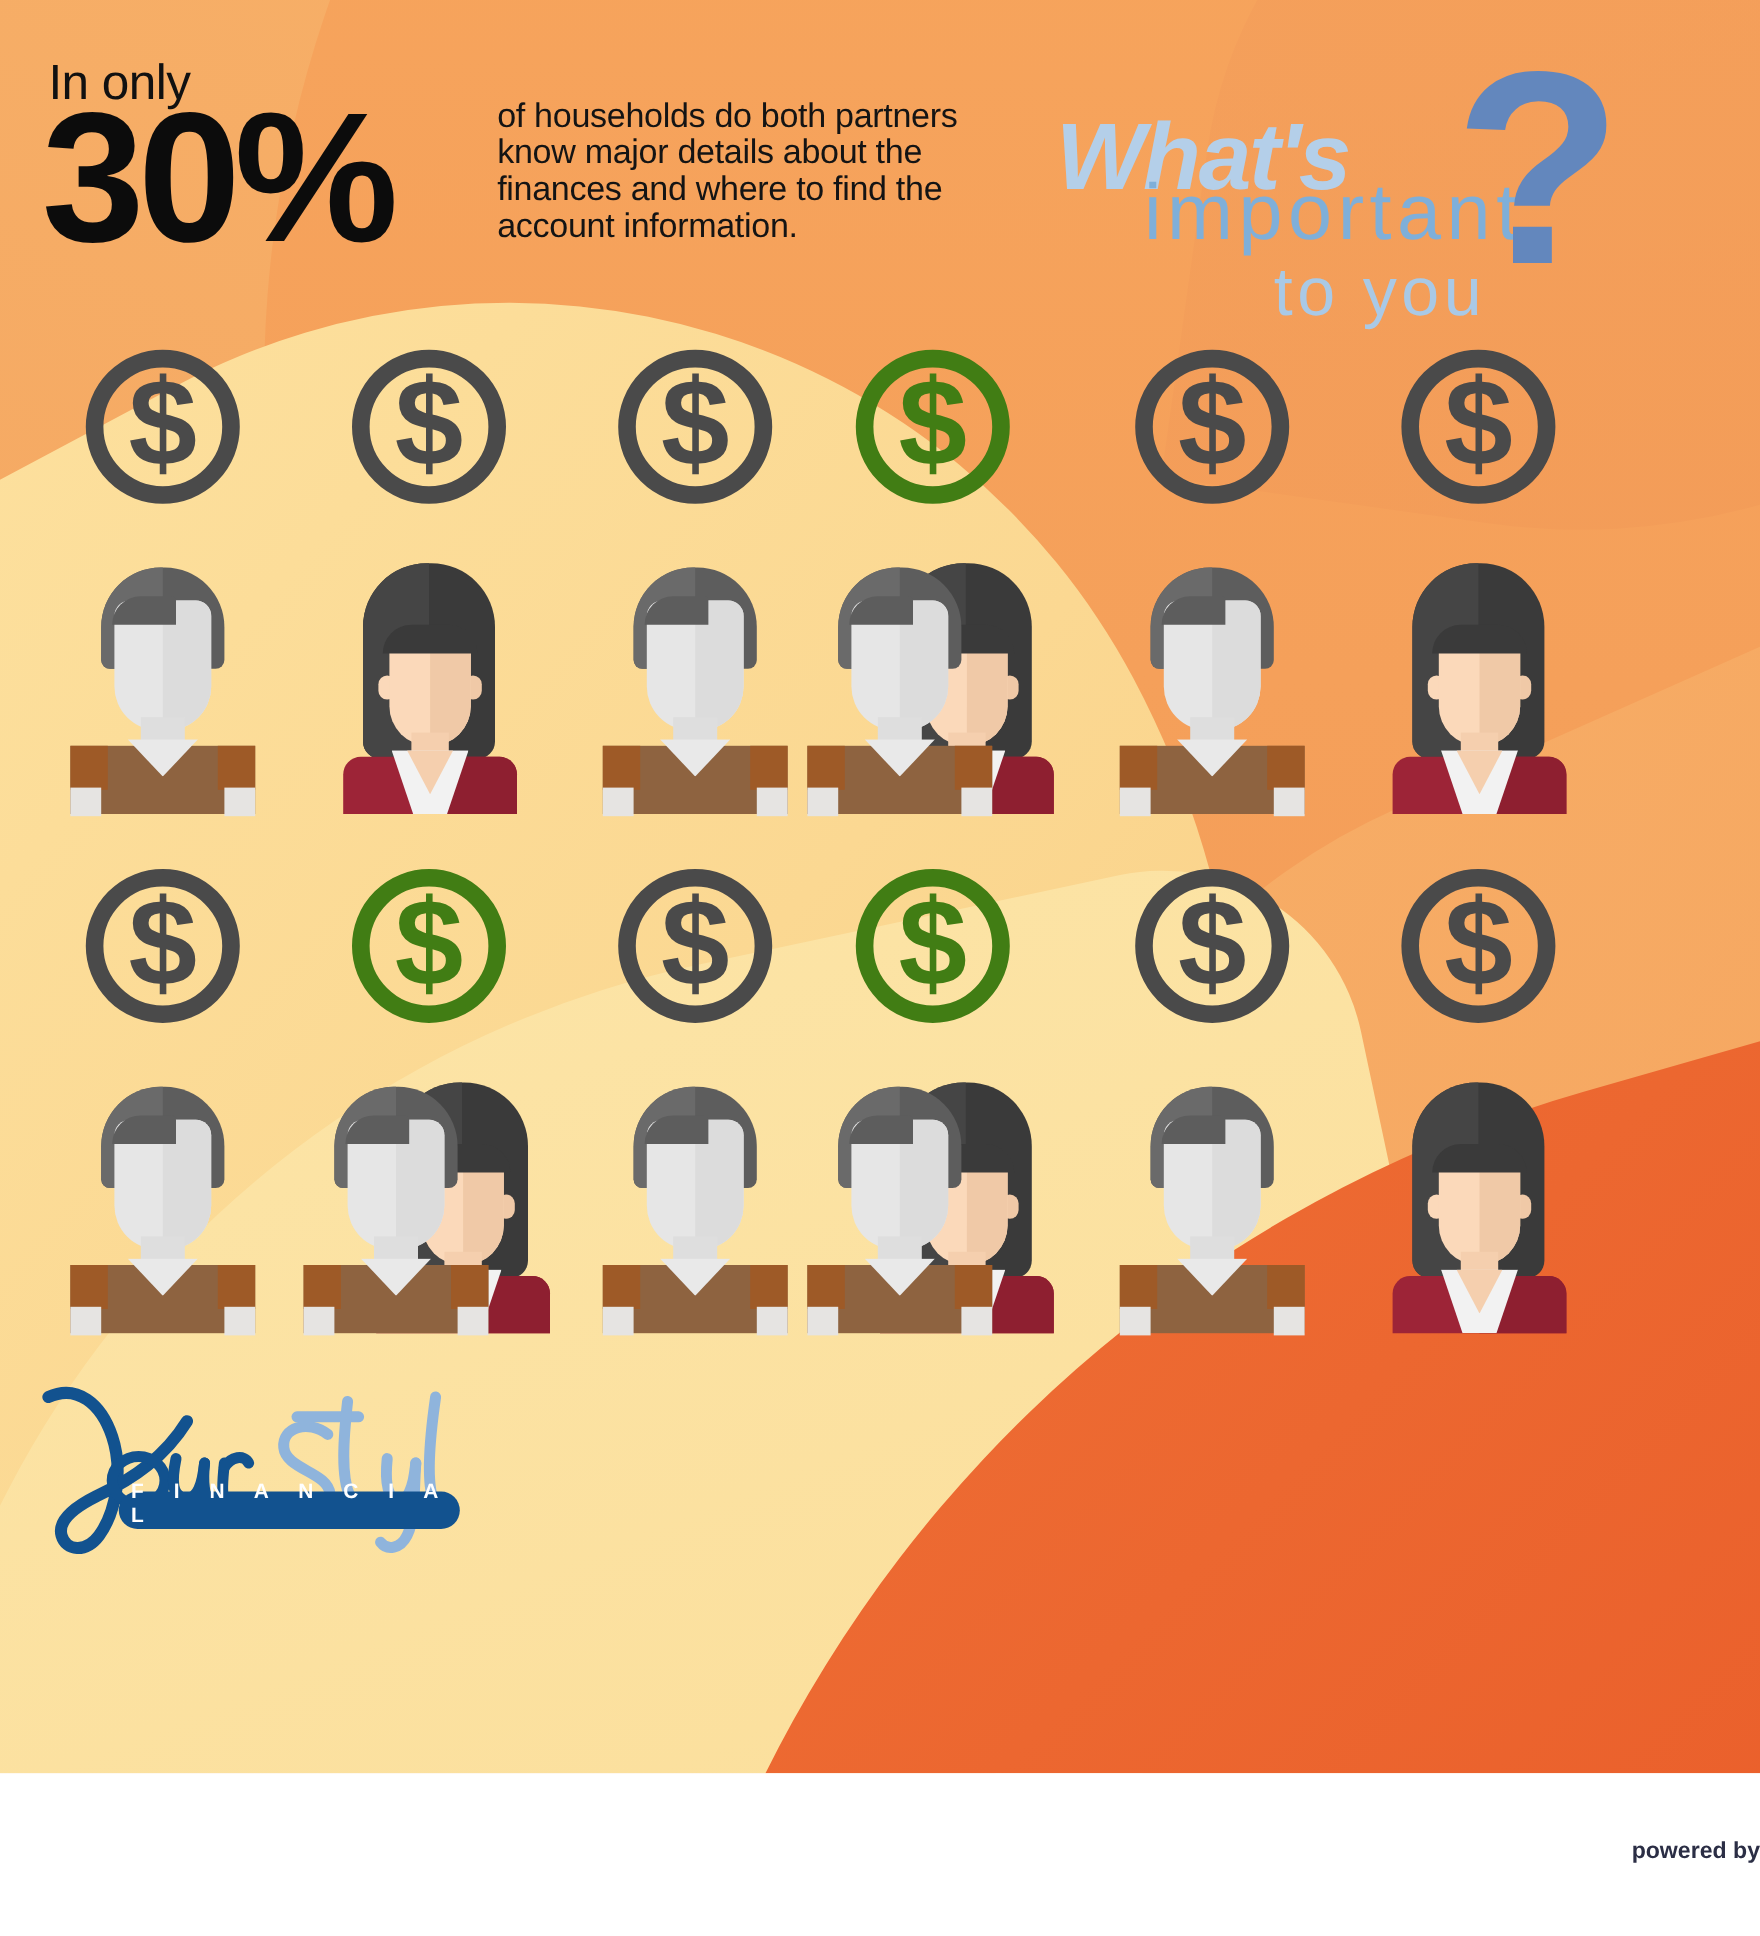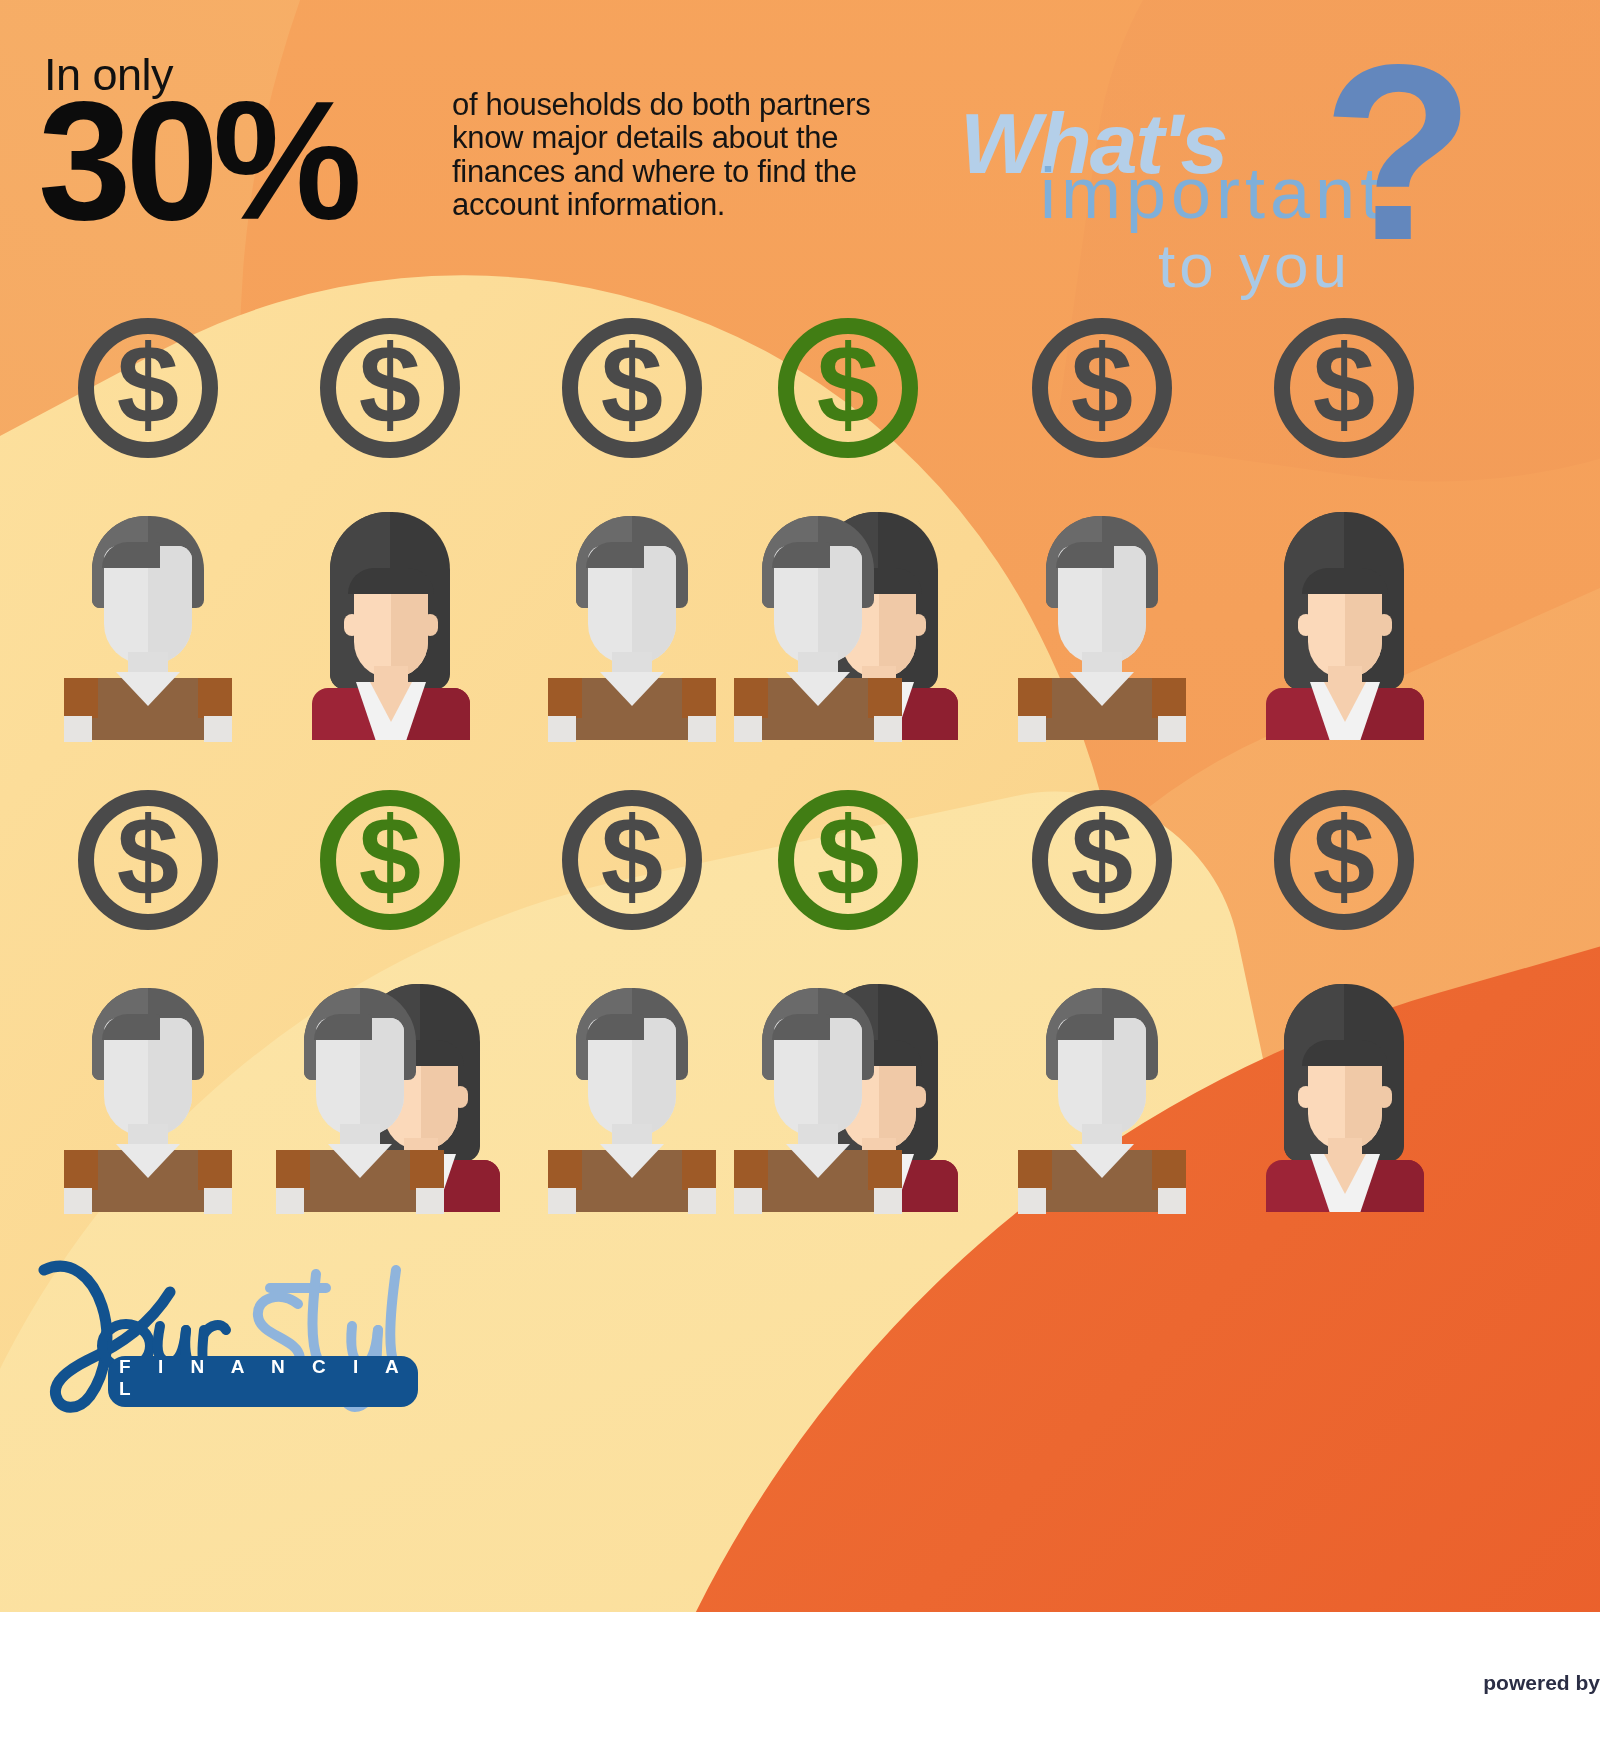--- a/index.html
+++ b/index.html
@@ -174,23 +174,23 @@
   .f-torso-sh{position:absolute;left:91px;top:186px;width:79px;height:52px;
     background:#8e1f30;border-radius:0 16px 0 0;}
   .f-shirt{position:absolute;left:56px;top:180px;width:70px;height:58px;
     background:#f2f2f2;clip-path:polygon(0 0,100% 0,72% 100%,28% 100%);}
   .f-vneck{position:absolute;left:70px;top:180px;width:42px;height:40px;
     background:#f5cfae;clip-path:polygon(0 0,100% 0,50% 100%);}
   
   .logo{position:absolute;left:30px;top:1250px;z-index:7;width:400px;height:170px;}
   .logo svg{display:block;}
   .logo-bar{
-    position:absolute;left:78px;top:106px;width:310px;height:51px;
+    position:absolute;left:78px;top:106px;width:310px;height:34px;
     background:#12528f;border-radius:17px;
-    display:flex;align-items:flex-start;justify-content:center;
+    display:flex;align-items:flex-end;justify-content:center;
   }
   .logo-bar span{
     color:#fff;font-size:19px;font-weight:bold;letter-spacing:11px;
     padding-left:11px;
   }
   
   .footer{
     position:absolute;left:0;top:1612px;width:1600px;height:148px;
     background:#fff;display:flex;flex-direction:column;
     align-items:flex-end;justify-content:center;z-index:10;

